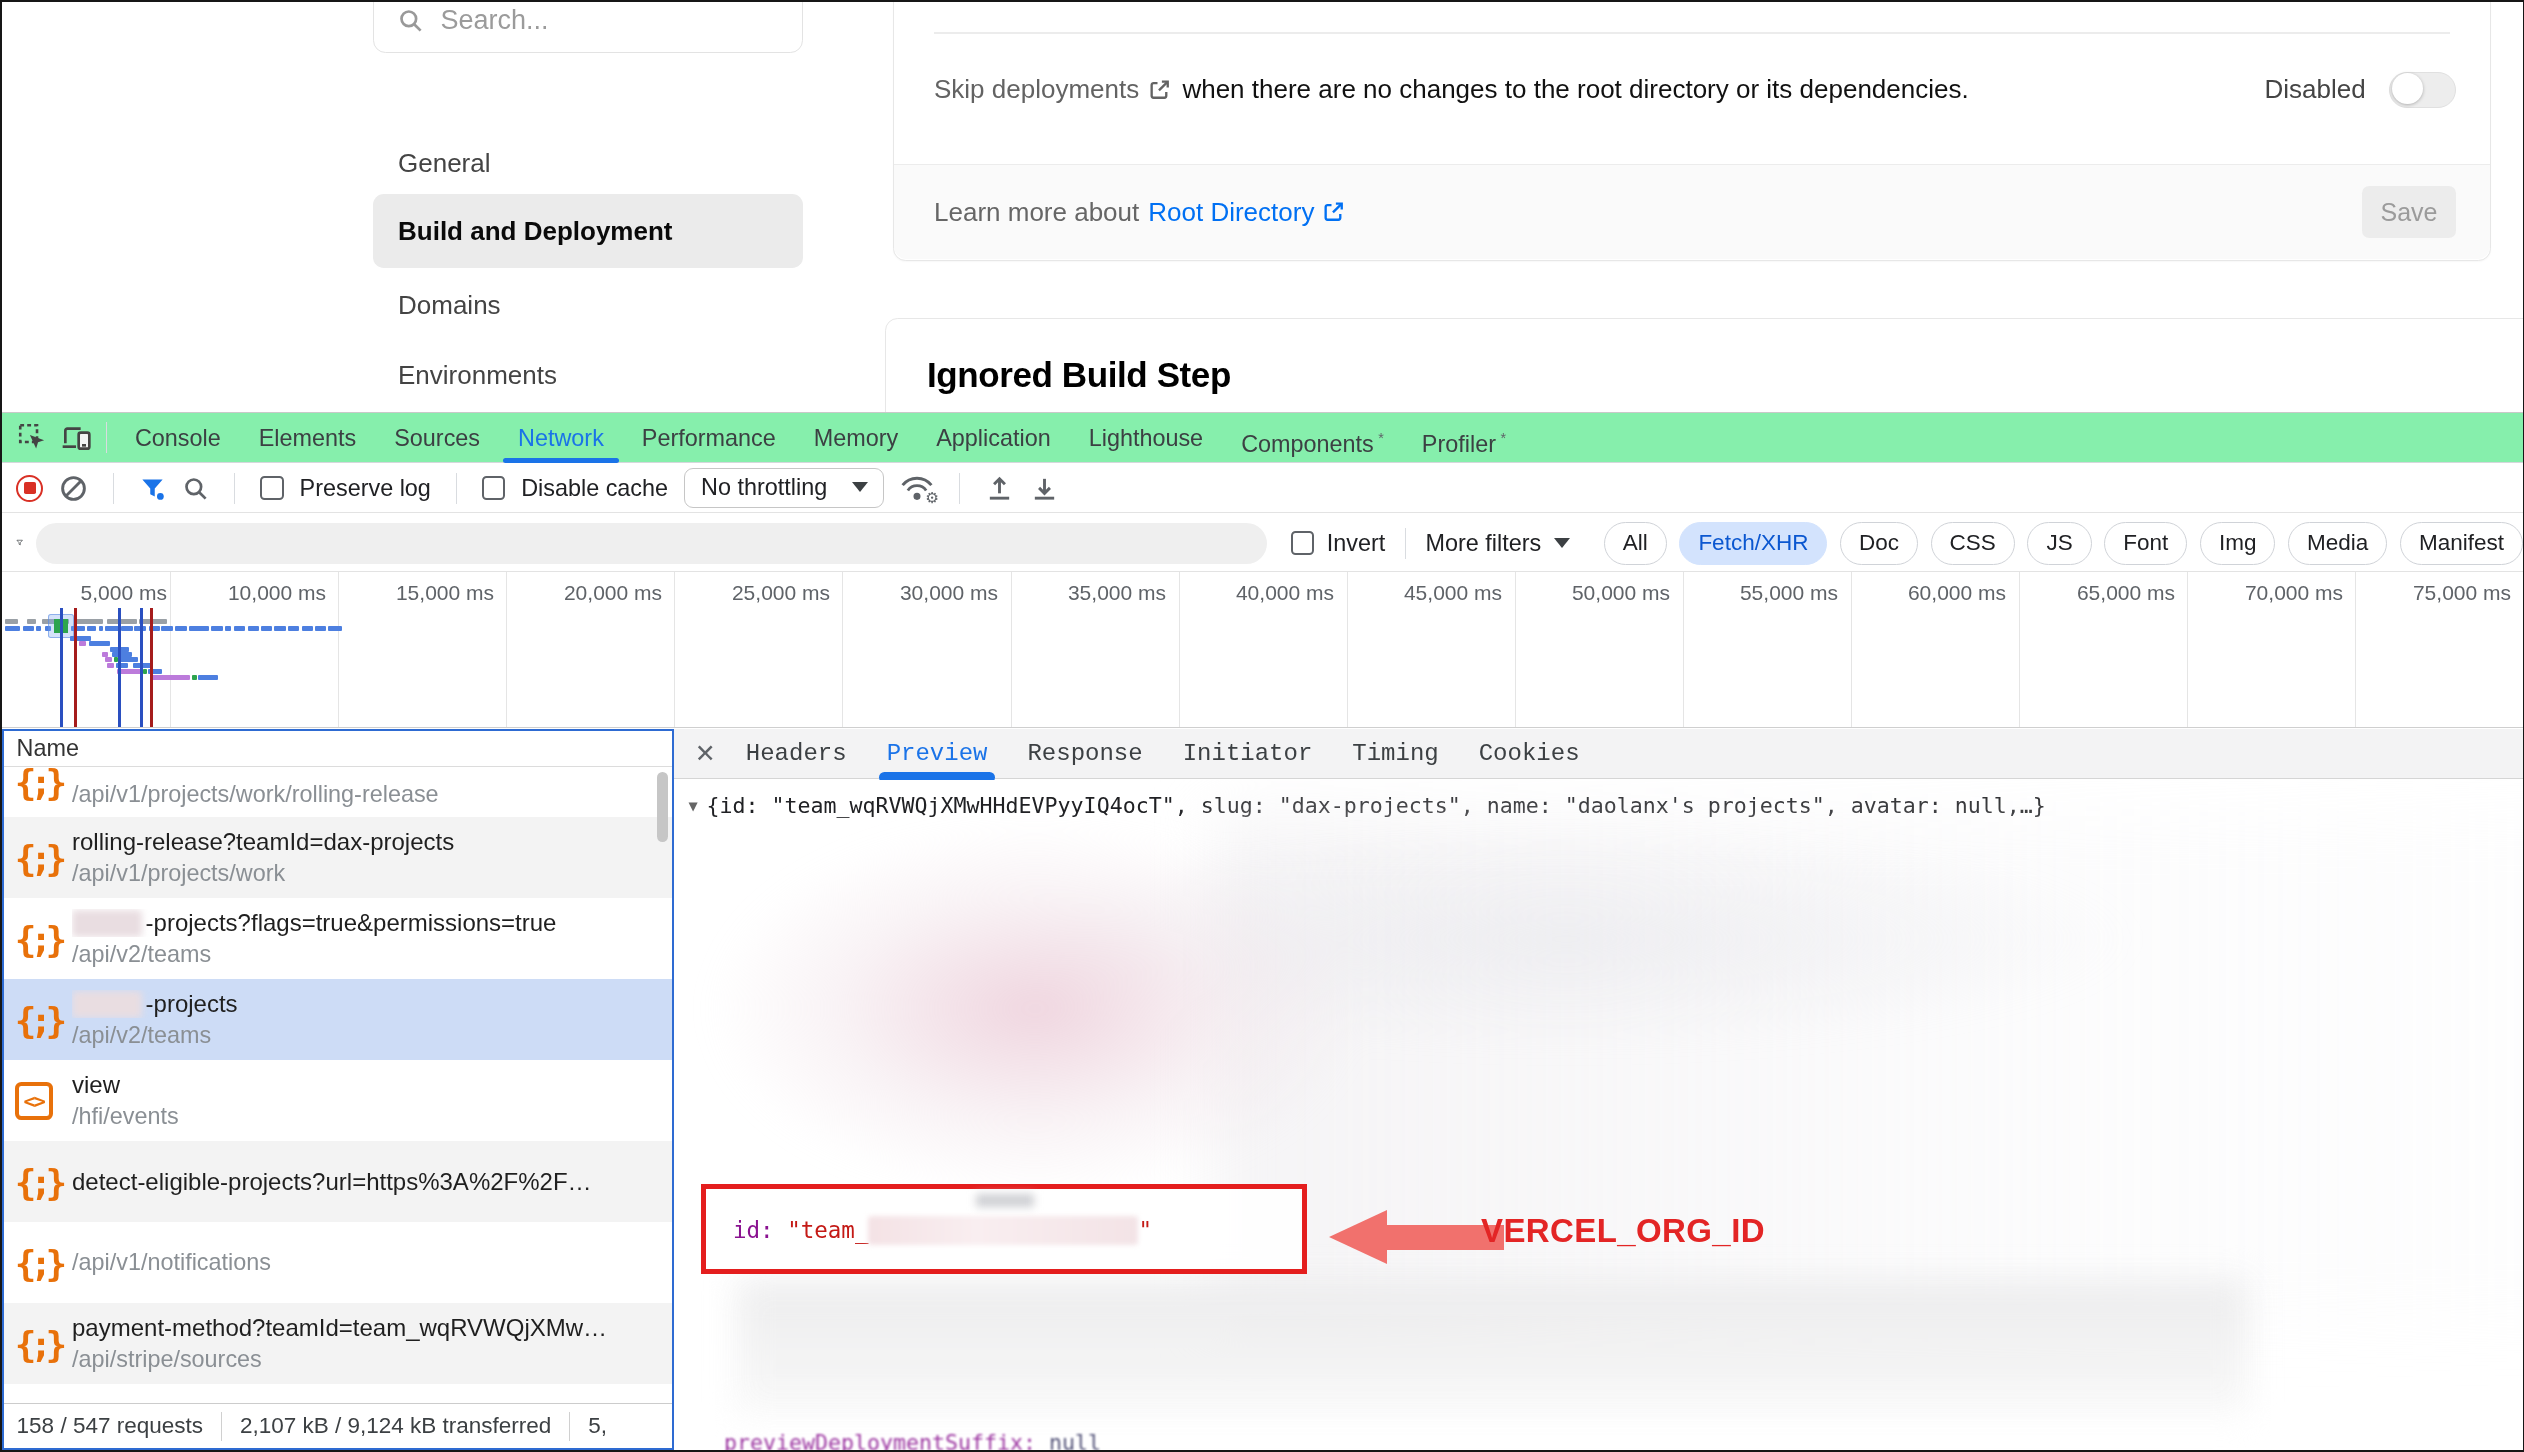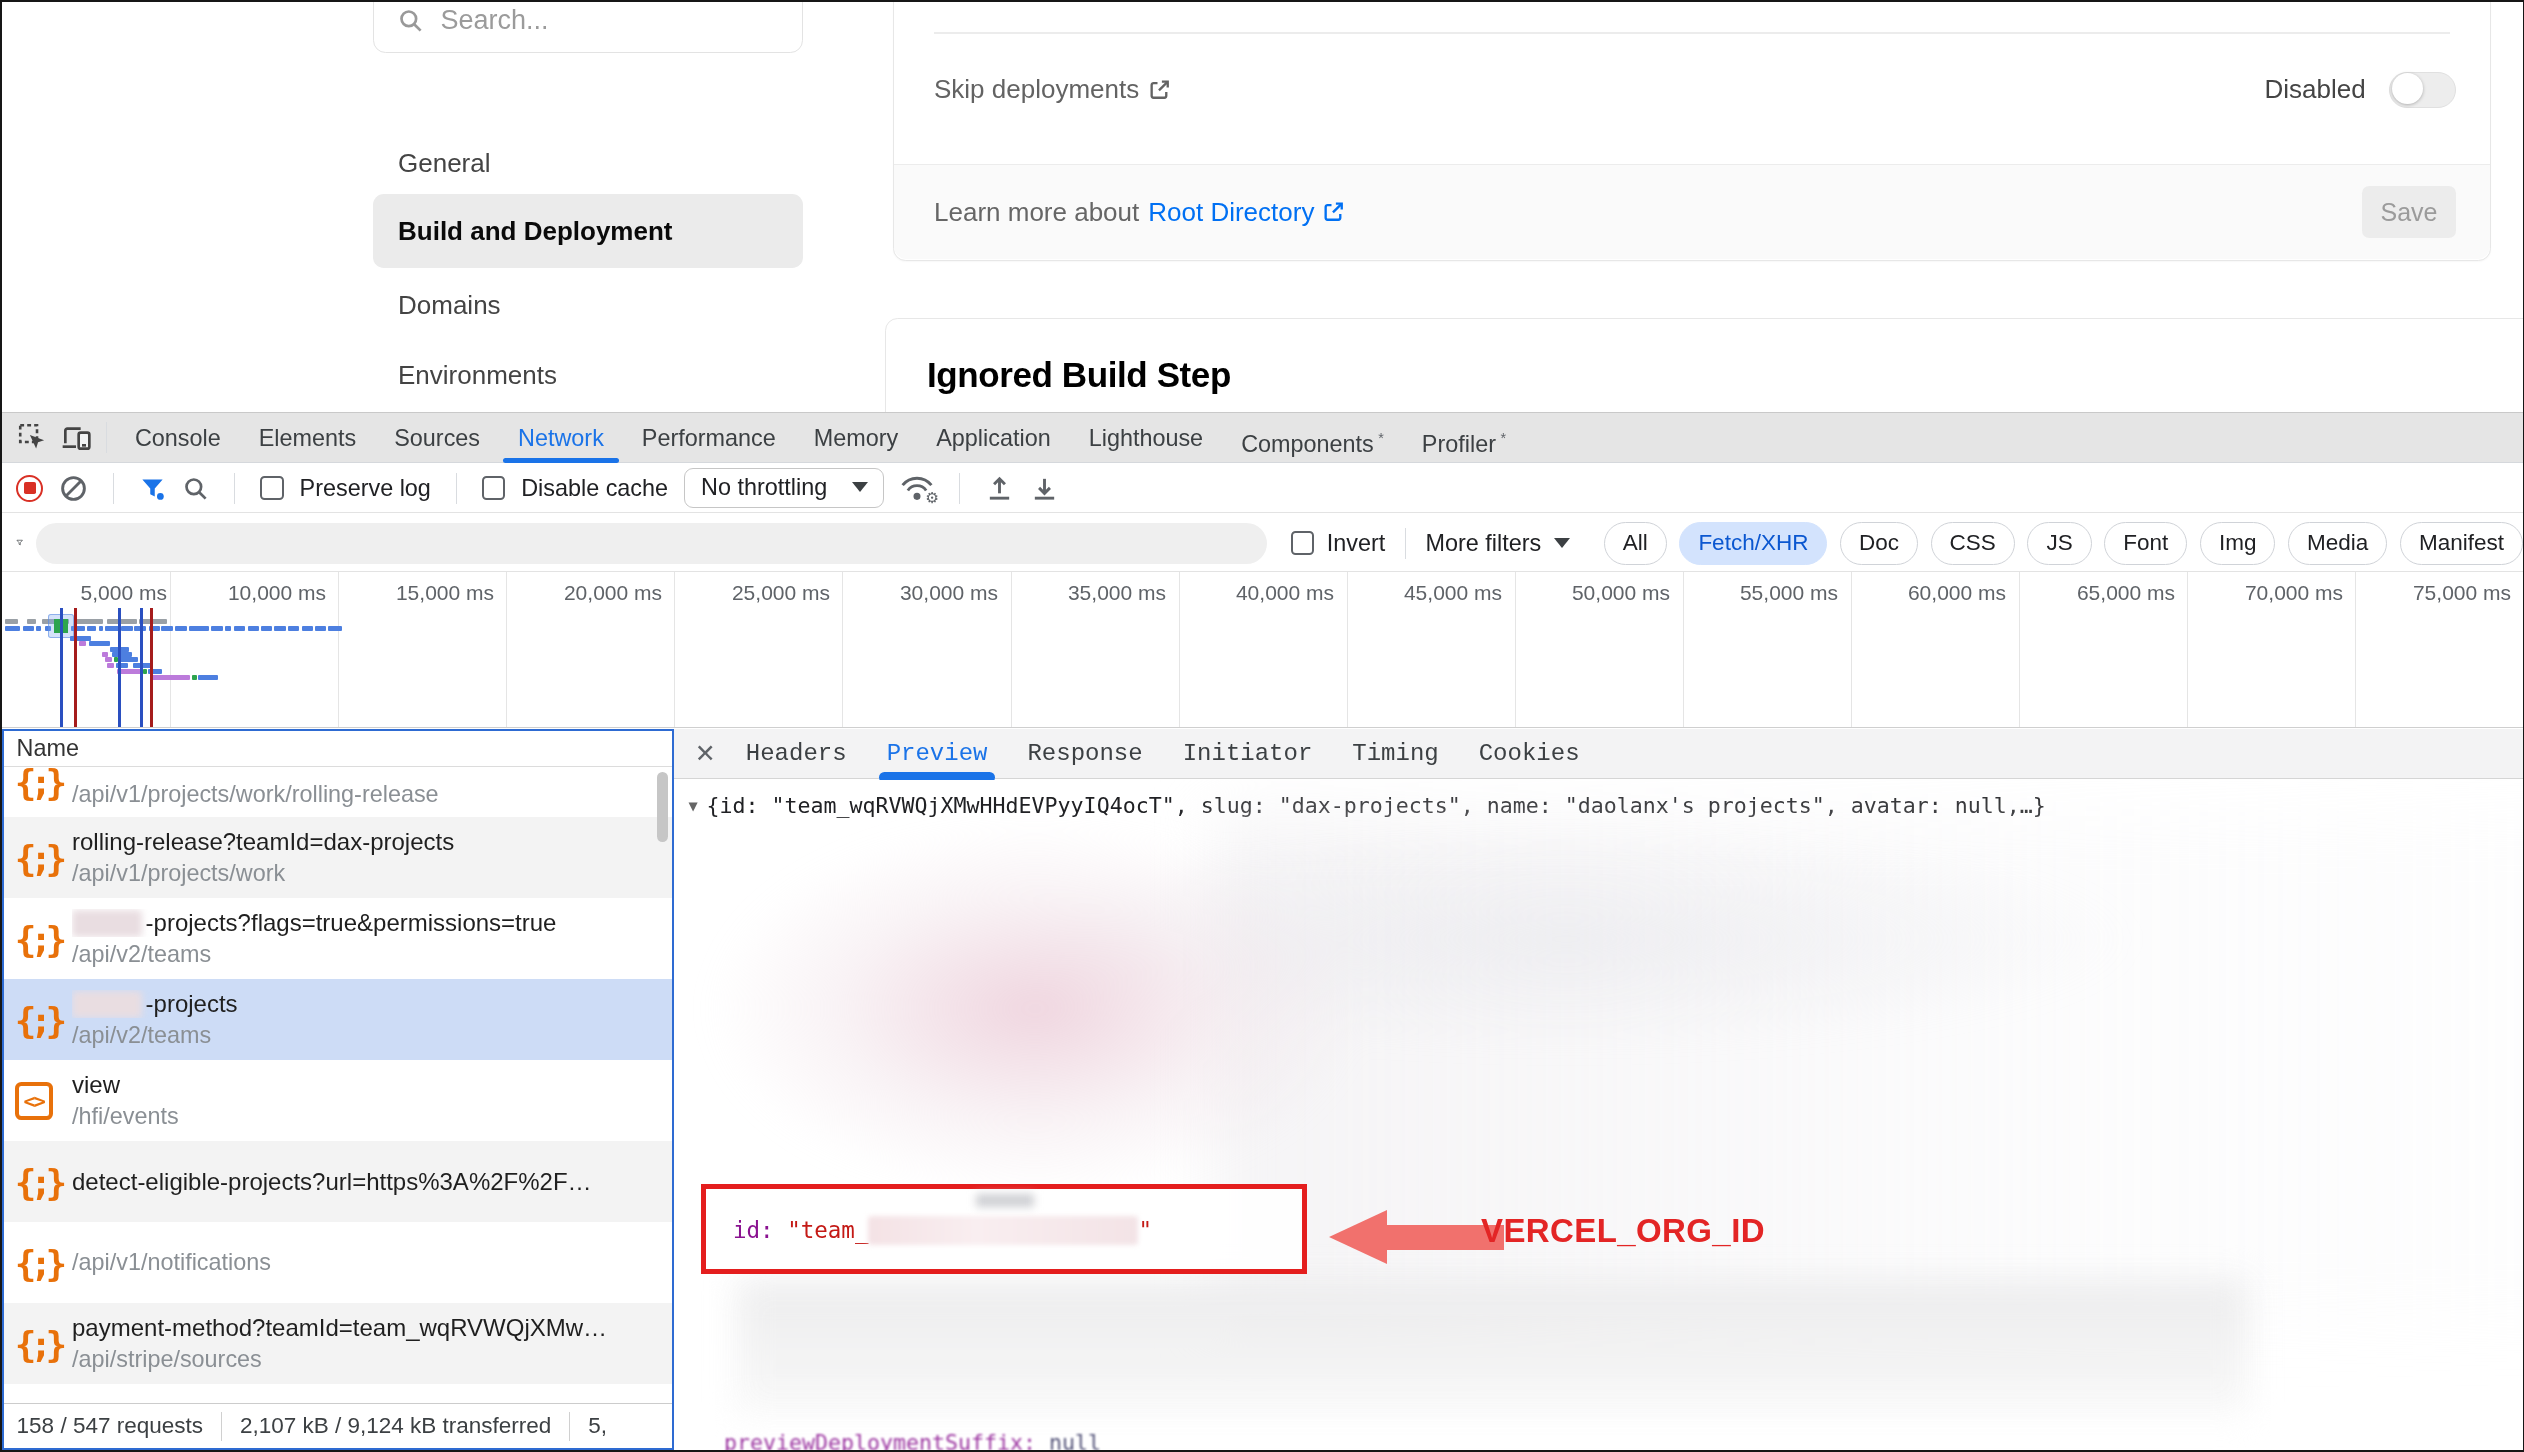--- a/index.html
+++ b/index.html
@@ -33,21 +33,21 @@
             padding:0 34px 0 40px;font-size:26px;}
   .c-footer .gray{color:#666;margin-right:9px;}
   .c-footer .link{color:var(--vercel_link);text-decoration:none;margin-right:7.2px;}
   .save-btn{background:#ececec;border:none;border-radius:7.2px;width:94px;height:52px;font-size:25px;
             color:#9b9b9b;font-family:inherit;}
   .card2{left:883px;top:316px;width:1862px;height:135px;}
   .card2 h2{margin:36px 0 0 41px;font-size:35px;font-weight:800;color:#000;letter-spacing:-0.4px;}
 
   
   .devtools{position:absolute;left:0;top:410px;right:0;bottom:0;background:#fff;border-top:0.9px solid #c9c9c9;}
-  .dt-tabbar{position:absolute;left:0;right:0;top:0;height:50px;background:#e5e5e5;
+  .dt-tabbar{position:absolute;left:0;right:0;top:0;height:50px;background:#86efac;
              border-bottom:0.9px solid #d5d8dc;display:flex;align-items:center;padding-left:9px;}
   .tb-icon{width:43px;height:50px;display:flex;align-items:center;justify-content:center;}
   .vsep{width:0.9px;height:31px;background:#d9dce0;margin:0 9px;}
   .dt-tab{position:relative;padding:0 19px;height:50px;line-height:50px;font-size:23.4px;color:#3c4043;white-space:nowrap;}
   .dt-tab.active{color:var(--accent);}
   .dt-tab.active::after{content:"";position:absolute;left:3.6px;right:3.6px;bottom:0;height:4.5px;background:var(--accent);border-radius:2.7px;}
   .dt-tab sup{font-size:14.4px;color:#5f6368;margin-left:4.5px;}
 
   .dt-toolbar{position:absolute;left:0;right:0;top:51px;height:49px;background:#fff;border-bottom:0.9px solid #e3e3e3;
               display:flex;align-items:center;gap:16px;padding-left:14.4px;font-size:23.4px;color:#202124;}
@@ -159,20 +159,21 @@
 
     <div class="card card1">
       <div class="c-hr"></div>
       <div class="skip-row">
         <span class="gray">Skip deployments</span>
         <svg width="23.4" height="23.4" viewBox="0 0 16 16" fill="none" stroke="#636363" stroke-width="1.6">
           <path d="M6.5 3.5H3.8A1.3 1.3 0 0 0 2.5 4.8v7.4a1.3 1.3 0 0 0 1.3 1.3h7.4a1.3 1.3 0 0 0 1.3-1.3V9.5"></path>
             <path d="M9.5 2.5h4v4"></path>
             <path d="M13.2 2.8 7.5 8.5"></path>
         </svg>
+        <span class="rest">when there are no changes to the root directory or its dependencies.</span>
         <span class="spacer"></span>
         <span class="dis-label">Disabled</span>
         <span class="toggle">
             <span class="knob"></span>
           </span>
       </div>
       <div class="c-footer">
         <span class="gray">Learn more about</span>
         <a class="link" href="#">Root Directory</a>
         <svg width="23.4" height="23.4" viewBox="0 0 16 16" fill="none" stroke="#0070f3" stroke-width="1.6">

